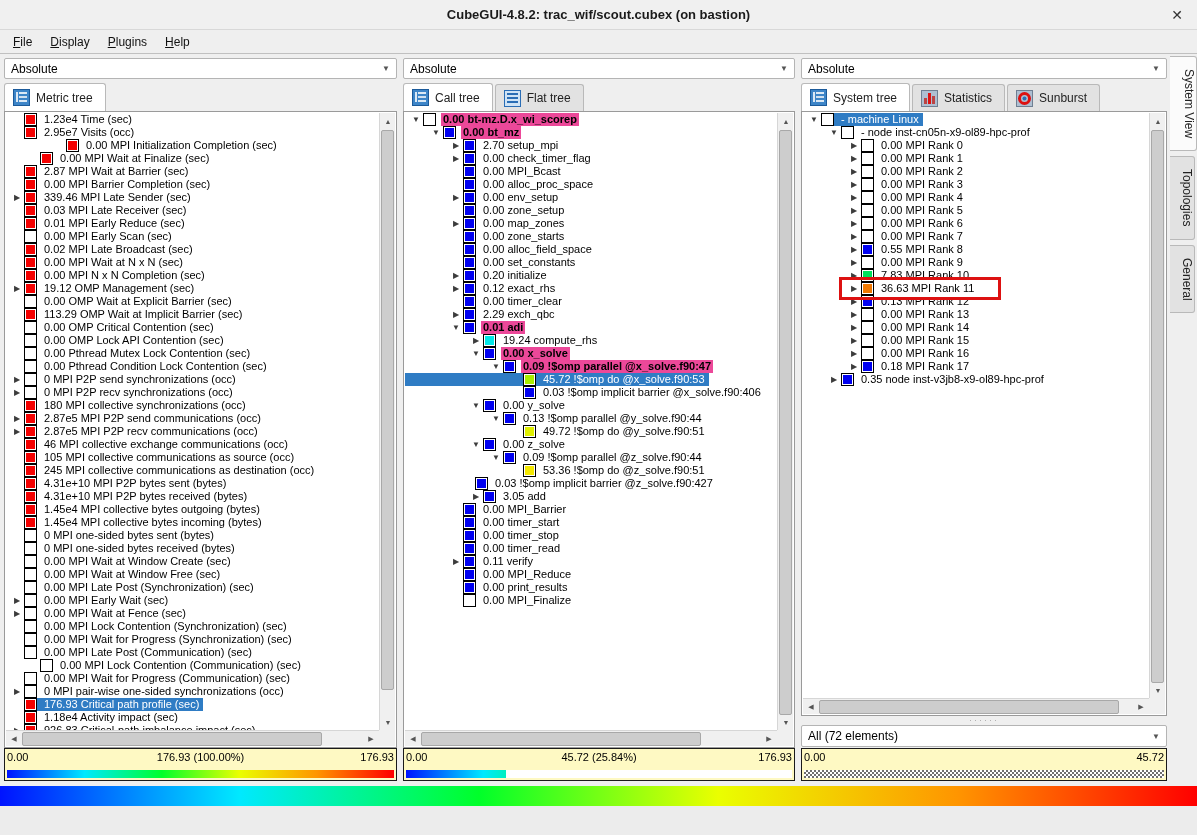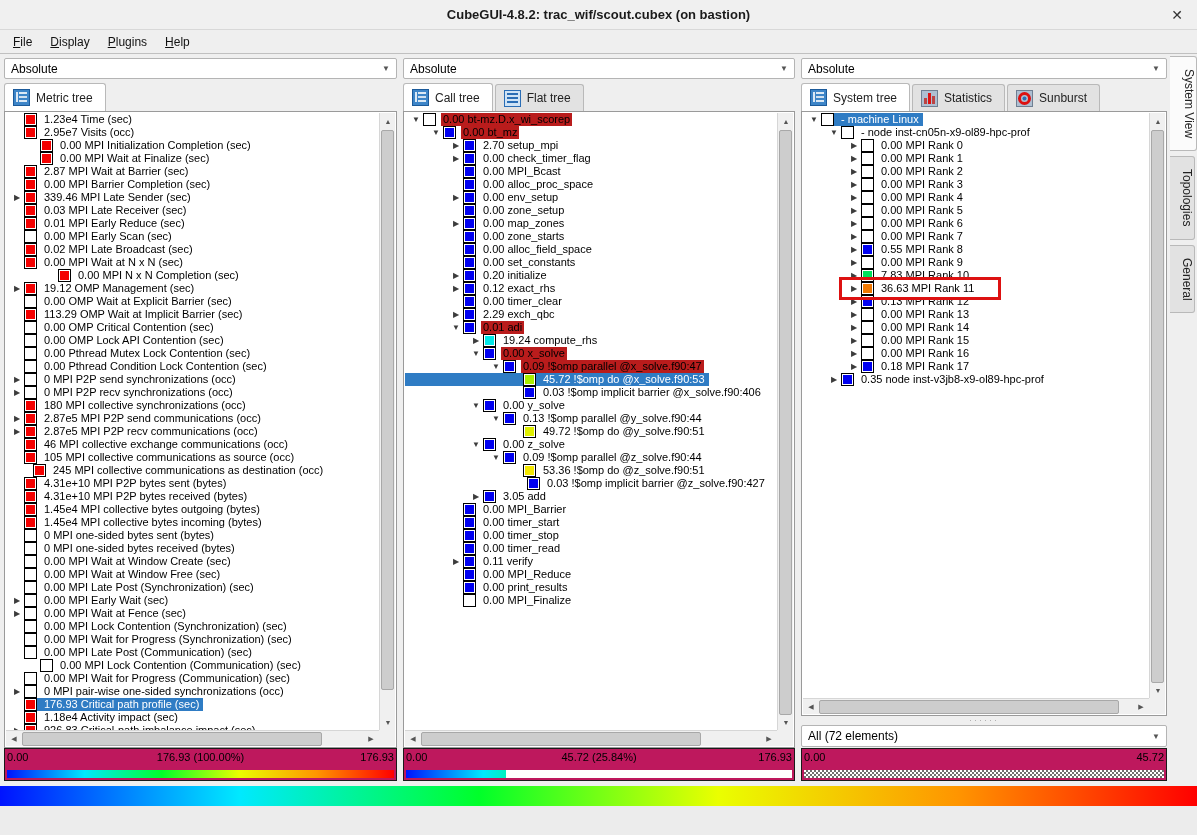--- a/index.html
+++ b/index.html
@@ -37,36 +37,36 @@
   .trow { display:flex; align-items:center; height:13px; line-height:13px; white-space:nowrap; width:fit-content; position:relative; }
   .trow.selrow { background:#2f7cc4; }
   .trow.selrow .txt { color:#fff; }
   .exp { width:14px; flex:0 0 14px; font-size:8px; color:#3c3c3c; text-align:center; }
   .selwrap { display:inline-flex; align-items:center; gap:5px; padding:0 2px 0 0; }
   .selwrap.selinline { background:#2f7cc4; }
   .selwrap.selinline .txt { color:#fff; }
   .box { width:13px; height:13px; flex:0 0 13px; border:1px solid #000; background:#fff; display:inline-flex; align-items:center; justify-content:center; }
   .box i { display:block; width:9px; height:9px; }
   .txt { font-size:11px; padding:0 2px; }
-  .txt.anc { background:#b91c1c; }
+  .txt.anc { background:#ec4899;font-weight:bold; }
   .redmark { position:absolute; left:36px; top:-5px; width:162px; height:23px; border:3px solid #dd1111; z-index:6; pointer-events:none; }
 
   
   .vscroll { position:absolute; top:1px; bottom:17px; right:1px; width:16px; background:#f0f0f0; border-left:1px solid #d6d6d6; }
   .hscroll { position:absolute; left:1px; right:17px; bottom:1px; height:16px; background:#f0f0f0; border-top:1px solid #d6d6d6; display:flex; align-items:center; }
   .sb-btn { width:16px; height:16px; font-size:7px; color:#555; display:flex; align-items:center; justify-content:center; flex:0 0 16px; }
   .sb-vbtn { position:absolute; left:0; width:16px; height:16px; font-size:7px; color:#555; display:flex; align-items:center; justify-content:center; }
   .vthumb { position:absolute; left:1px; right:1px; background:#cdcdcd; border:1px solid #a8a8a8; border-radius:2px; }
   .hthumb { height:14px; background:#cdcdcd; border:1px solid #a8a8a8; border-radius:2px; }
   .corner { position:absolute; right:1px; bottom:1px; width:16px; height:16px; background:#f0f0f0; }
 
   .dots { position:absolute; left:0; right:0; top:661px; height:6px; display:flex; align-items:center; justify-content:center; color:#aaa; font-size:9px; letter-spacing:2px; line-height:4px; }
 
   
-  .valuebar { position:absolute; left:0; right:0; top:692px; height:33px; border:1px solid #1a1a1a; background:#be185d; }
+  .valuebar { position:absolute; left:0; right:0; top:692px; height:33px; border:1px solid #1a1a1a; background:#fef9c3; }
   .vb-labels { position:absolute; left:2px; right:2px; top:1px; height:15px; font-size:11px; }
   .vb-min { position:absolute; left:0; top:1px; }
   .vb-mid { position:absolute; left:0; right:0; top:1px; text-align:center; }
   .vb-max { position:absolute; right:0; top:1px; }
   .vb-strip { position:absolute; left:2px; right:2px; bottom:2px; height:8px; background:#fff; overflow:hidden; }
   .cmap { background:linear-gradient(to right,#0013ff,#00e9ff 20%,#00ff2a 40%,#eaff00 60%,#ff9500 80%,#ff0000); }
   .clip { height:100%; overflow:hidden; }
   .clip > div { height:100%; }
   .hatch { background-color:#fff; background-image:linear-gradient(45deg,#6e6e6e 25%,transparent 25%,transparent 75%,#6e6e6e 75%),linear-gradient(45deg,#6e6e6e 25%,transparent 25%,transparent 75%,#6e6e6e 75%); background-size:4px 4px; background-position:0 0,2px 2px; }
 
@@ -125,35 +125,35 @@
         </div>
         <div class="trow" style="padding-left: 4px;">
           <span class="exp"></span>
           <span class="selwrap">
             <span class="box">
               <i style="background: rgb(244, 0, 0);"></i>
             </span>
             <span class="txt">2.95e7 Visits (occ)</span>
           </span>
         </div>
+        <div class="trow" style="padding-left: 4px; margin-left: 42px;">
+          <span class="exp"></span>
+          <span class="selwrap">
+            <span class="box">
+              <i style="background: rgb(244, 0, 0);"></i>
+            </span>
+            <span class="txt">0.00 MPI Initialization Completion (sec)</span>
+          </span>
+        </div>
         <div class="trow" style="padding-left: 20px;">
           <span class="exp"></span>
           <span class="selwrap">
             <span class="box">
               <i style="background: rgb(244, 0, 0);"></i>
             </span>
-            <span class="txt">0.00 MPI Initialization Completion (sec)</span>
-          </span>
-        </div>
-        <div class="trow" style="padding-left: 20px;">
-          <span class="exp"></span>
-          <span class="selwrap">
-            <span class="box">
-              <i style="background: rgb(244, 0, 0);"></i>
-            </span>
             <span class="txt">0.00 MPI Wait at Finalize (sec)</span>
           </span>
         </div>
         <div class="trow" style="padding-left: 4px;">
           <span class="exp"></span>
           <span class="selwrap">
             <span class="box">
               <i style="background: rgb(244, 0, 0);"></i>
             </span>
             <span class="txt">2.87 MPI Wait at Barrier (sec)</span>
@@ -215,21 +215,21 @@
         </div>
         <div class="trow" style="padding-left: 4px;">
           <span class="exp"></span>
           <span class="selwrap">
             <span class="box">
               <i style="background: rgb(244, 0, 0);"></i>
             </span>
             <span class="txt">0.00 MPI Wait at N x N (sec)</span>
           </span>
         </div>
-        <div class="trow" style="padding-left: 4px; margin-left: 34px;">
+        <div class="trow" style="padding-left: 4px;">
           <span class="exp"></span>
           <span class="selwrap">
             <span class="box">
               <i style="background: rgb(244, 0, 0);"></i>
             </span>
             <span class="txt">0.00 MPI N x N Completion (sec)</span>
           </span>
         </div>
         <div class="trow" style="padding-left: 4px;">
           <span class="exp">▶</span>
@@ -350,21 +350,21 @@
         </div>
         <div class="trow" style="padding-left: 4px;">
           <span class="exp"></span>
           <span class="selwrap">
             <span class="box">
               <i style="background: rgb(244, 0, 0);"></i>
             </span>
             <span class="txt">105 MPI collective communications as source (occ)</span>
           </span>
         </div>
-        <div class="trow" style="padding-left: 13px;">
+        <div class="trow" style="padding-left: 4px;">
           <span class="exp"></span>
           <span class="selwrap">
             <span class="box">
               <i style="background: rgb(244, 0, 0);"></i>
             </span>
             <span class="txt">245 MPI collective communications as destination (occ)</span>
           </span>
         </div>
         <div class="trow" style="padding-left: 4px;">
           <span class="exp"></span>
@@ -850,21 +850,21 @@
         </div>
         <div class="trow" style="padding-left: 104px;">
           <span class="exp"></span>
           <span class="selwrap">
             <span class="box">
               <i style="background: rgb(244, 232, 0);"></i>
             </span>
             <span class="txt">53.36 !$omp do @z_solve.f90:51</span>
           </span>
         </div>
-        <div class="trow" style="padding-left: 108px; align-items: center;">
+        <div class="trow" style="padding-left: 56px; align-items: center;">
           <span class="exp"></span>
           <span class="selwrap">
             <span class="box">
               <i style="background: rgb(0, 0, 240);"></i>
             </span>
             <span class="txt">0.03 !$omp implicit barrier @z_solve.f90:427</span>
           </span>
         </div>
         <div class="trow" style="padding-left: 64px;">
           <span class="exp">▶</span>

